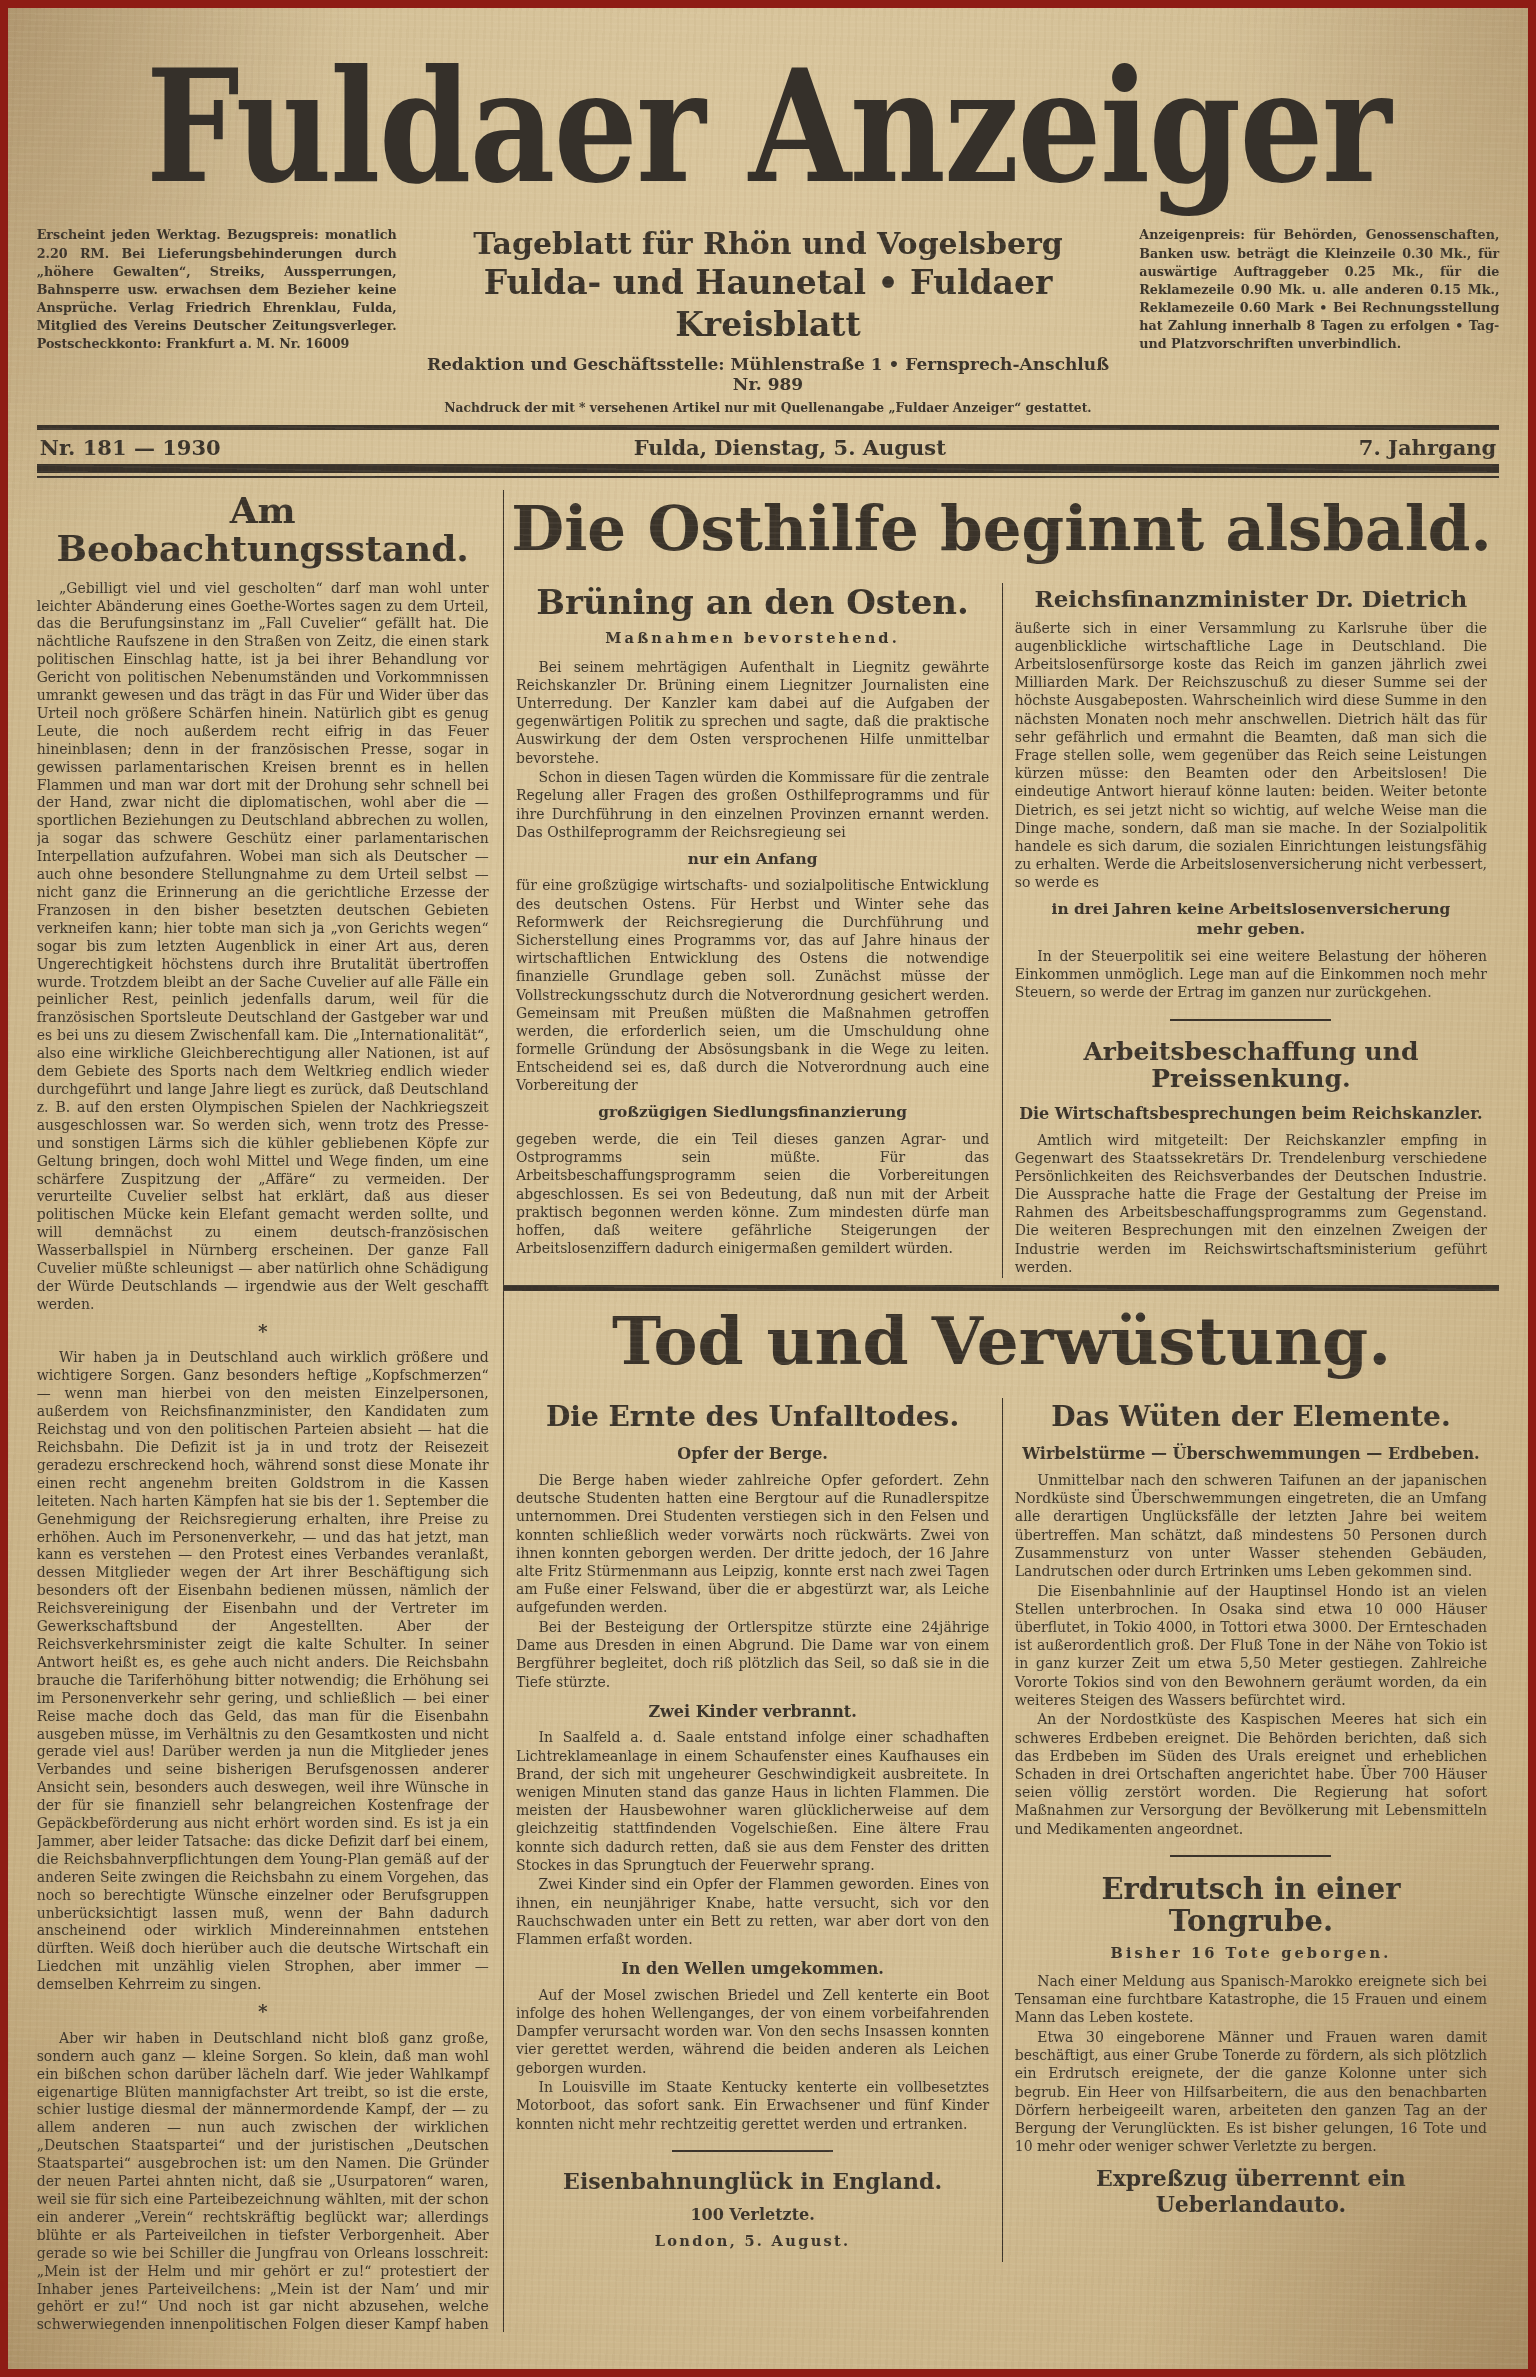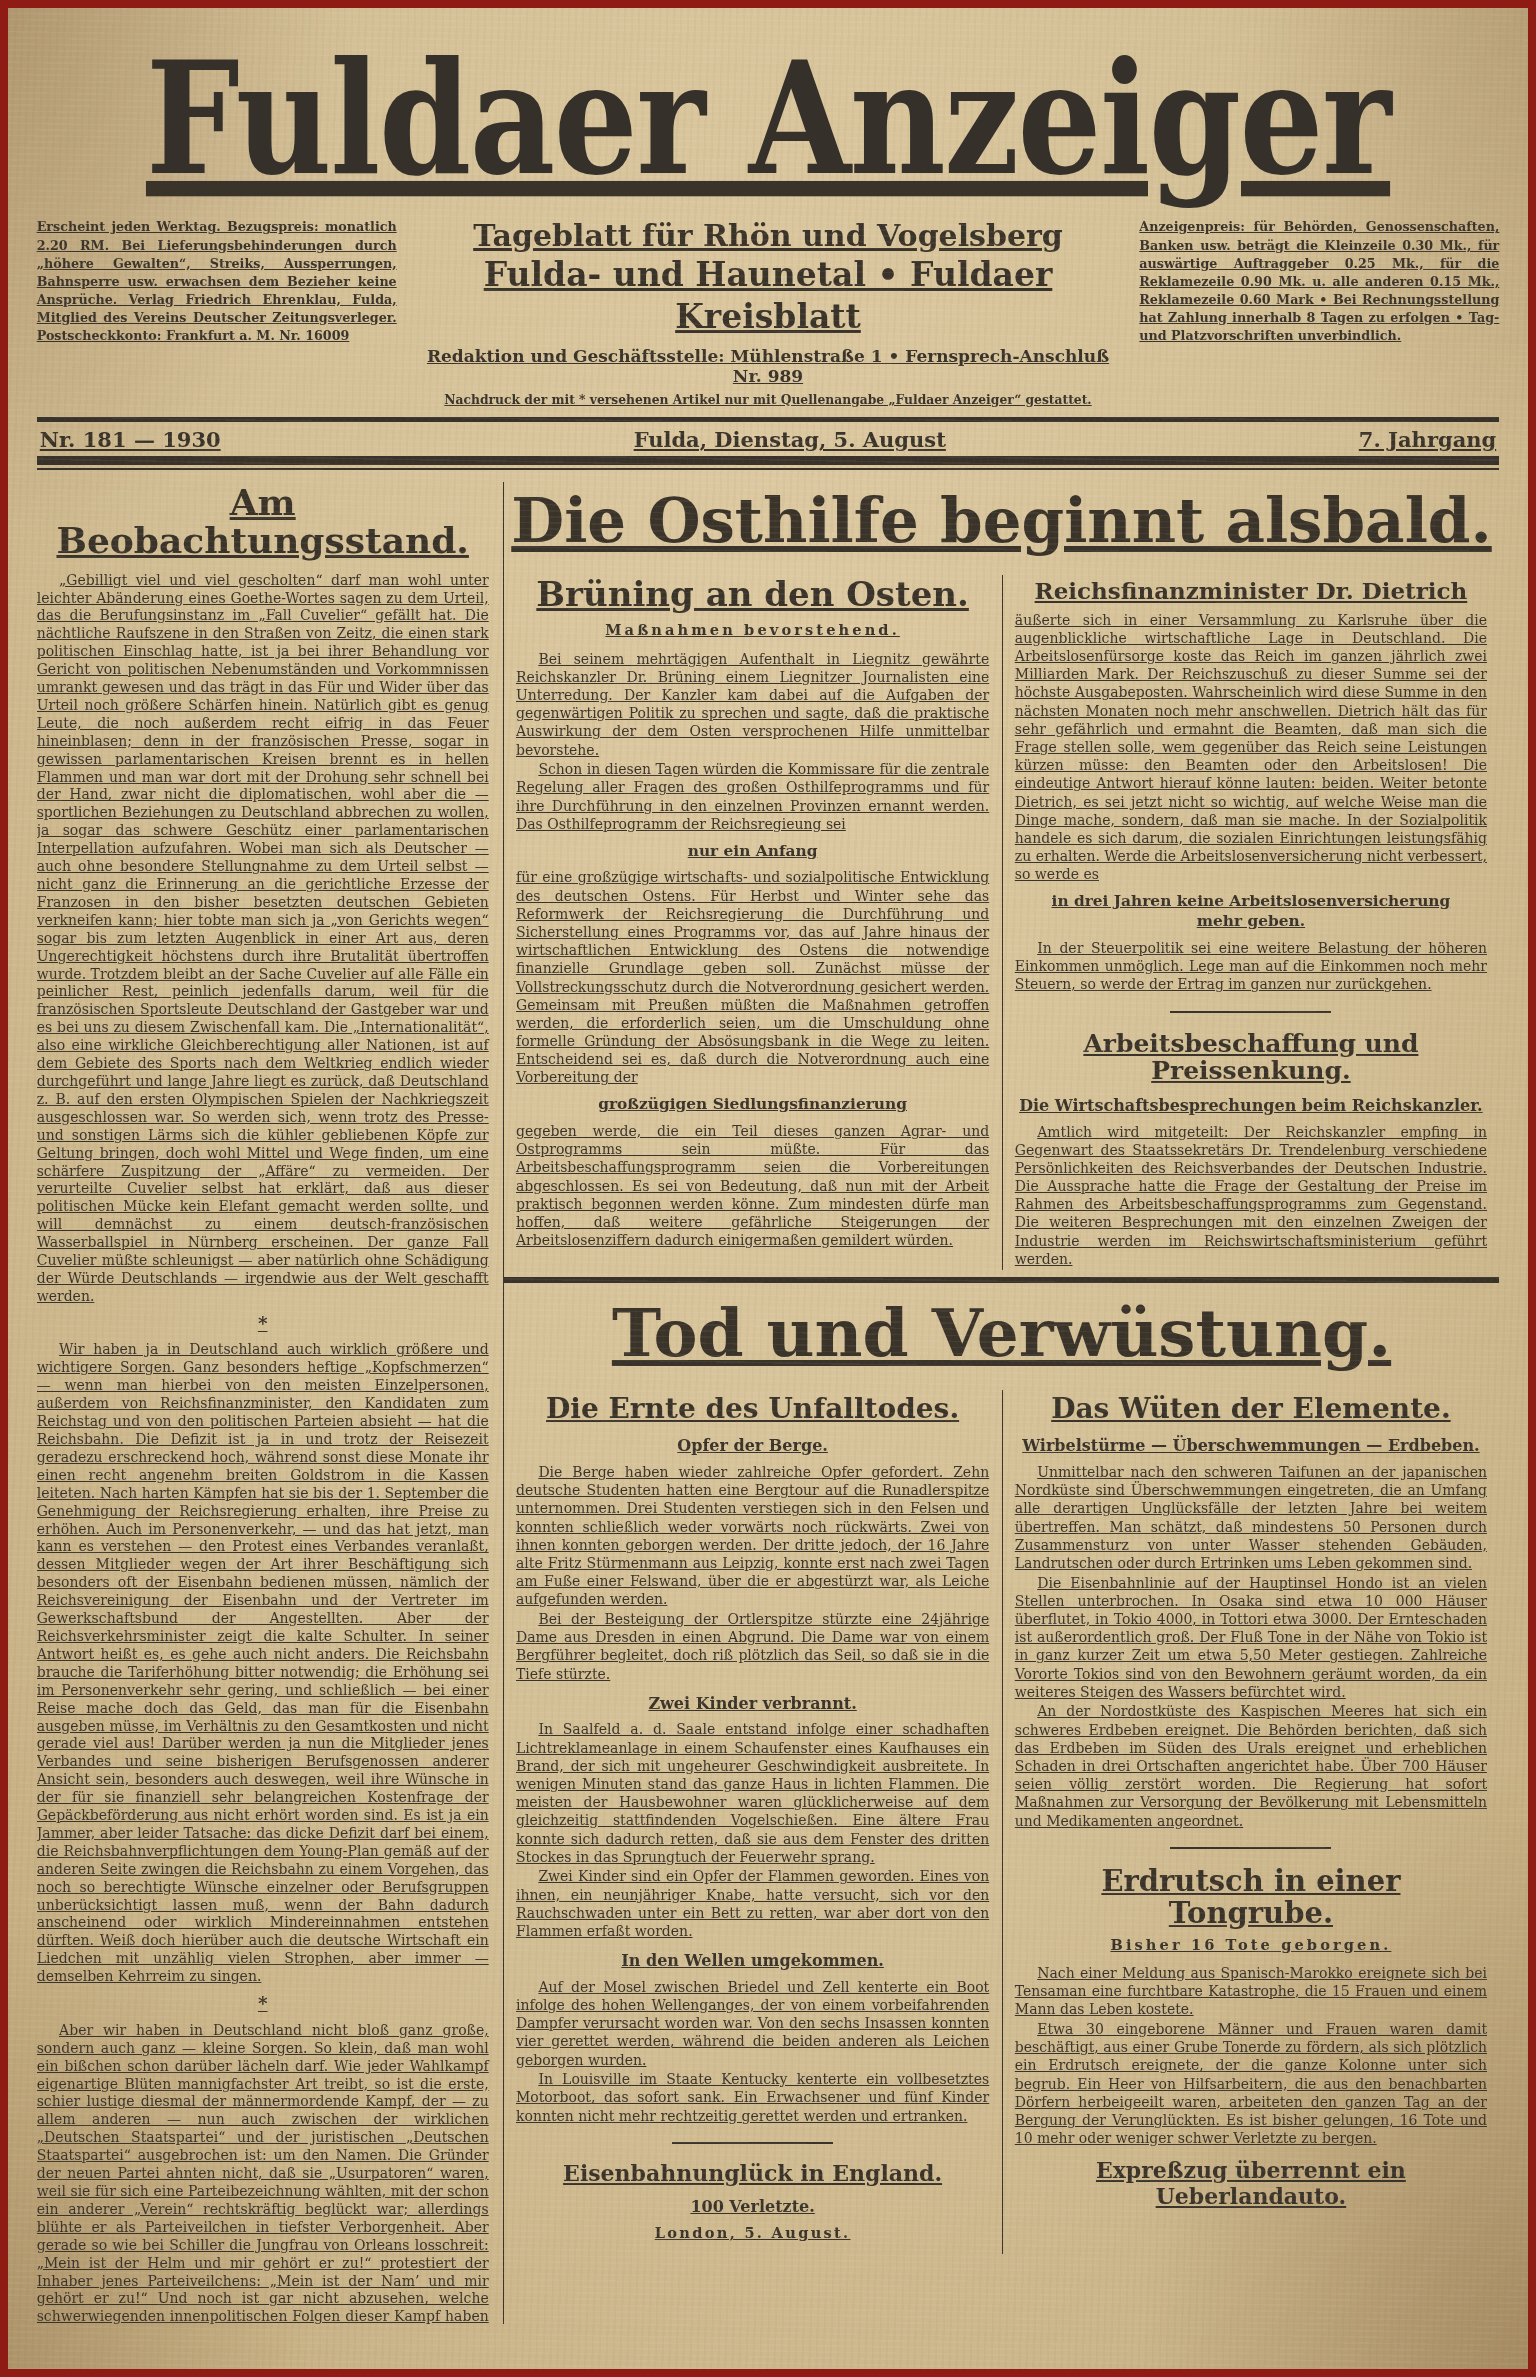--- a/index.html
+++ b/index.html
@@ -11,21 +11,21 @@
   }
   .paper{
     position:absolute;inset:7.7px;
     background:
       radial-gradient(ellipse at 0% 0%, rgba(80,45,18,.22), transparent 16%),
       radial-gradient(ellipse at 100% 0%, rgba(80,45,18,.16), transparent 14%),
       radial-gradient(ellipse at 100% 100%, rgba(80,45,18,.25), transparent 18%),
       radial-gradient(ellipse at 0% 100%, rgba(80,45,18,.18), transparent 14%),
       radial-gradient(ellipse at 50% 28%, #ddcaa2 0%, #d3bf96 55%, #c2aa7d 100%);
     overflow:hidden;
-    padding:20px 29px;box-sizing:border-box;text-decoration:underline;
+    padding:28px 29px;box-sizing:border-box;
   }
   .paper::before{
     content:"";position:absolute;inset:0;pointer-events:none;
     background:
       repeating-linear-gradient(92deg, rgba(120,90,50,.045) 0 2.3px, transparent 2.3px 7px),
       repeating-linear-gradient(1deg, rgba(255,246,222,.05) 0 1.5px, transparent 1.5px 6.1px);
   }
   .rule{background:#39322a;border:none}
   .rule-6{height:4.6px}
   .rule-10{height:8.4px}

